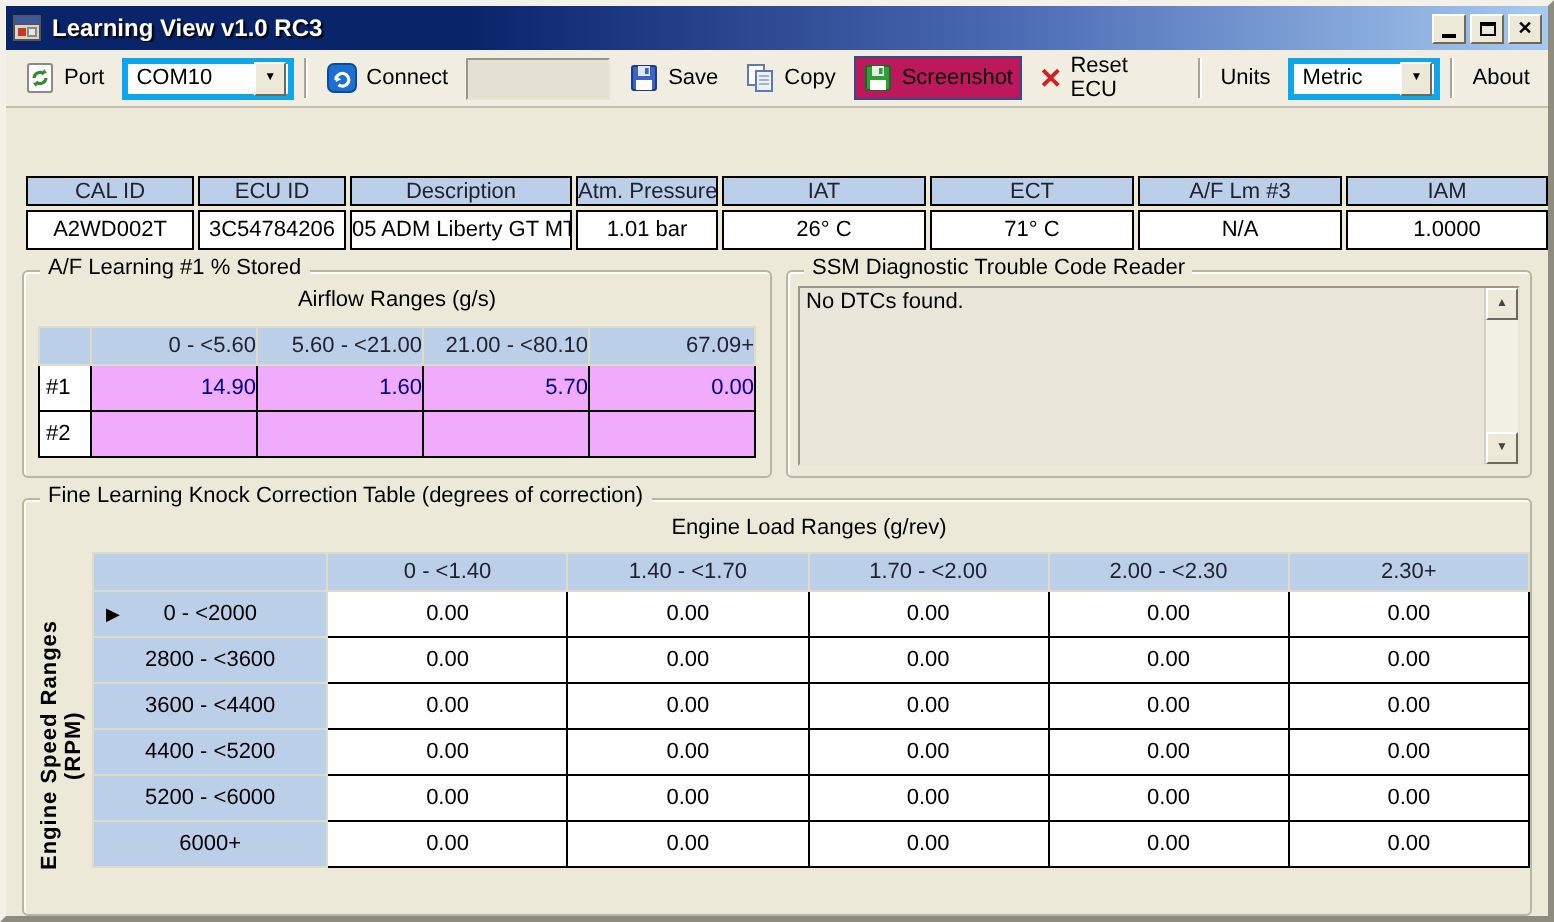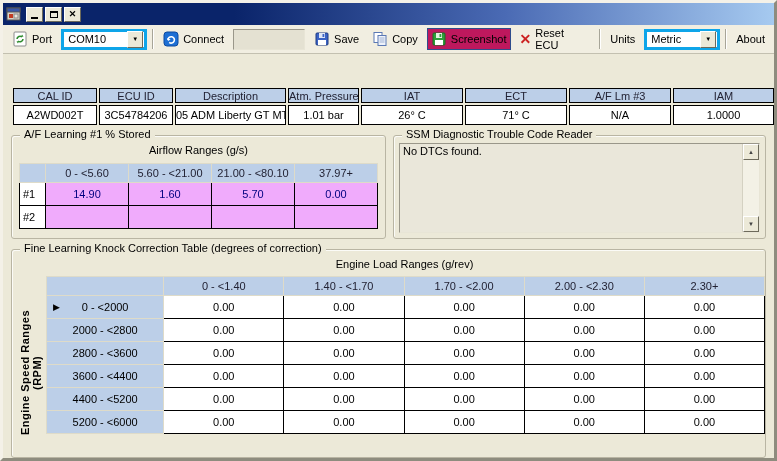--- a/index.html
+++ b/index.html
@@ -69,21 +69,21 @@
   .groupbox > legend, .gb-legend {
     position:absolute; top:-8px; left:8px; background:#ece9d8; padding:0 4px; white-space:nowrap;
   }
   .gb-af { width:375px; height:104px; }
   .gb-dtc { flex:1; height:104px; }
   .gb-knock { margin:10px 8px 0 8px; height:241px; }
 
   
   .af-title { text-align:center; margin-top:8px; }
   table.af { border-collapse:collapse; margin:7px auto 0 auto; }
-  table.af td { text-align:center; height:23px; overflow:hidden; }
+  table.af td { text-align:right; height:23px; overflow:hidden; }
   table.af .c0 { width:26px; }
   table.af .c  { width:83px; }
   table.af tr.hdr td { background:#bccfe8; height:19px; border:1px solid #dedbc9; color:#223; }
   table.af td.lbl { background:#fff; border:1px solid #000; text-align:left; padding-left:3px; }
   table.af td.v { background:#f0abfc; border:1px solid #000; color:#000080; }
 
   
   .dtc-area {
     position:absolute; top:7px; left:5px; right:5px; bottom:5px;
     border:1px solid; border-color:#9a978a #e8e5d6 #e8e5d6 #9a978a; background:#eae7da;
@@ -119,20 +119,21 @@
 
   <div class="titlebar">
     <span class="title-icon">
       <svg width="16" height="15" viewBox="0 0 16 15">
         <rect x="1" y="1" width="13" height="12" fill="#d8d4c8" stroke="#555"></rect>
         <rect x="1" y="1" width="13" height="4" fill="#3a57a8" stroke="#555"></rect>
         <rect x="3" y="7" width="4" height="4" fill="#c23b22"></rect>
         <rect x="8" y="7" width="4" height="4" fill="#e8e5da" stroke="#888"></rect>
       </svg>
     </span>
+    <span class="title-text">Learning View v1.0 RC3</span>
     <span class="winbtns">
       <span class="winbtn">
           <span class="glyph-min"></span>
         </span>
       <span class="winbtn">
           <span class="glyph-max"></span>
         </span>
       <span class="winbtn">
           <span>✕</span>
         </span>
@@ -259,21 +260,21 @@
     <div class="groupbox gb-af">
       <span class="gb-legend">A/F Learning #1 % Stored</span>
       <div class="af-title">Airflow Ranges (g/s)</div>
       <table class="af">
         <tbody>
             <tr class="hdr">
           <td class="c0"></td>
           <td class="c">0 - &lt;5.60</td>
           <td class="c">5.60 - &lt;21.00</td>
           <td class="c">21.00 - &lt;80.10</td>
-          <td class="c">37.97+</td>
+          <td class="c">67.09+</td>
         </tr>
         <tr>
           <td class="lbl">#1</td>
           <td class="v">14.90</td>
           <td class="v">1.60</td>
           <td class="v">5.70</td>
           <td class="v">0.00</td>
         </tr>
         <tr>
           <td class="lbl">#2</td>
@@ -321,28 +322,20 @@
           <span class="sel-arrow">▶</span>
           <span>0 - &lt;2000</span>
         </td>
         <td class="v">0.00</td>
         <td class="v">0.00</td>
         <td class="v">0.00</td>
         <td class="v">0.00</td>
         <td class="v">0.00</td>
       </tr>
       <tr>
-        <td class="rowhead"><span>2000 - &lt;2800</span></td>
-        <td class="v">0.00</td>
-        <td class="v">0.00</td>
-        <td class="v">0.00</td>
-        <td class="v">0.00</td>
-        <td class="v">0.00</td>
-      </tr>
-      <tr>
         <td class="rowhead"><span>2800 - &lt;3600</span></td>
         <td class="v">0.00</td>
         <td class="v">0.00</td>
         <td class="v">0.00</td>
         <td class="v">0.00</td>
         <td class="v">0.00</td>
       </tr>
       <tr>
         <td class="rowhead"><span>3600 - &lt;4400</span></td>
         <td class="v">0.00</td>
@@ -354,20 +347,28 @@
       <tr>
         <td class="rowhead"><span>4400 - &lt;5200</span></td>
         <td class="v">0.00</td>
         <td class="v">0.00</td>
         <td class="v">0.00</td>
         <td class="v">0.00</td>
         <td class="v">0.00</td>
       </tr>
       <tr>
         <td class="rowhead"><span>5200 - &lt;6000</span></td>
+        <td class="v">0.00</td>
+        <td class="v">0.00</td>
+        <td class="v">0.00</td>
+        <td class="v">0.00</td>
+        <td class="v">0.00</td>
+      </tr>
+      <tr>
+        <td class="rowhead"><span>6000+</span></td>
         <td class="v">0.00</td>
         <td class="v">0.00</td>
         <td class="v">0.00</td>
         <td class="v">0.00</td>
         <td class="v">0.00</td>
       </tr>
     </tbody>
       </table>
   </div>
 

